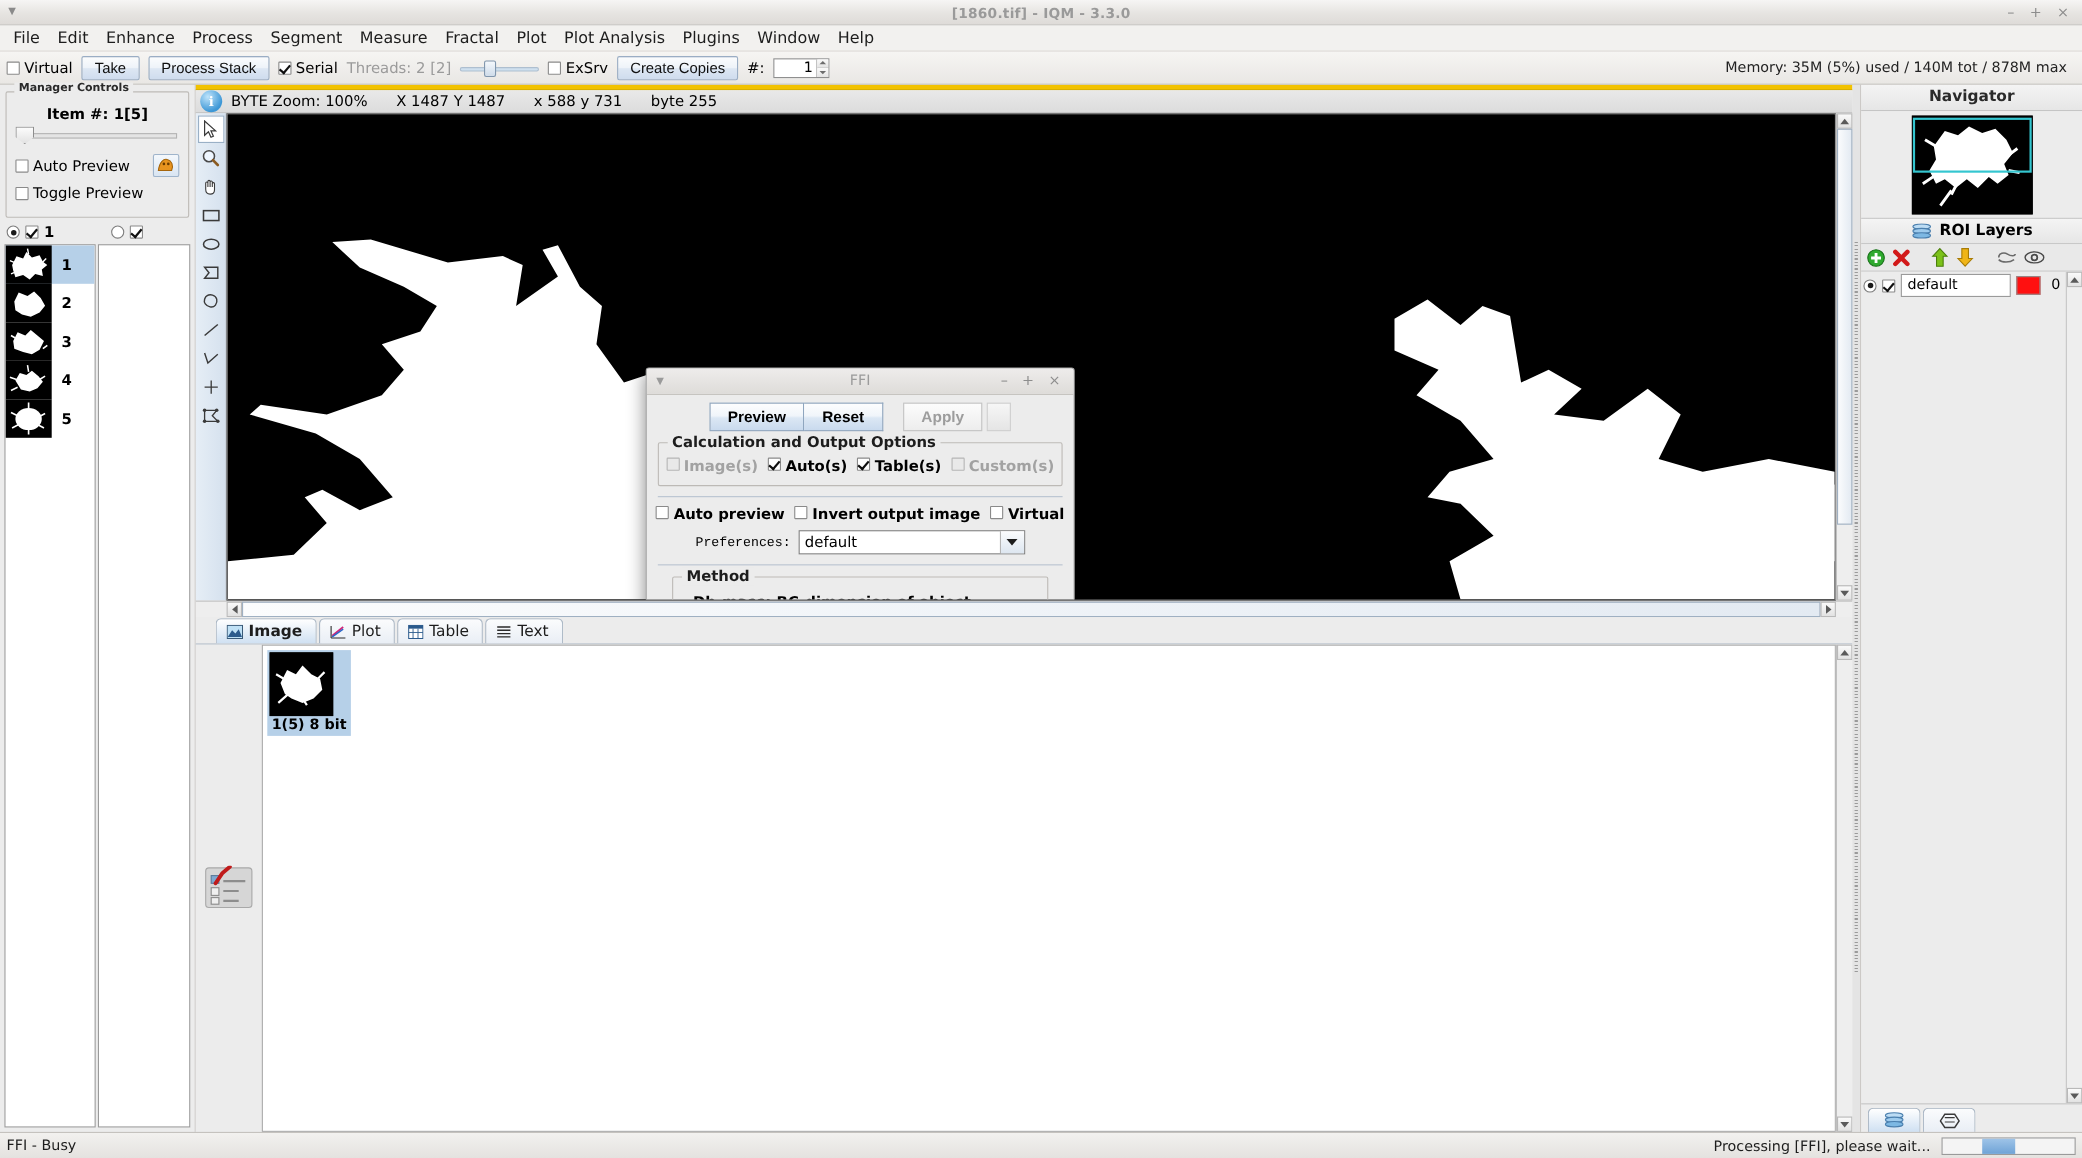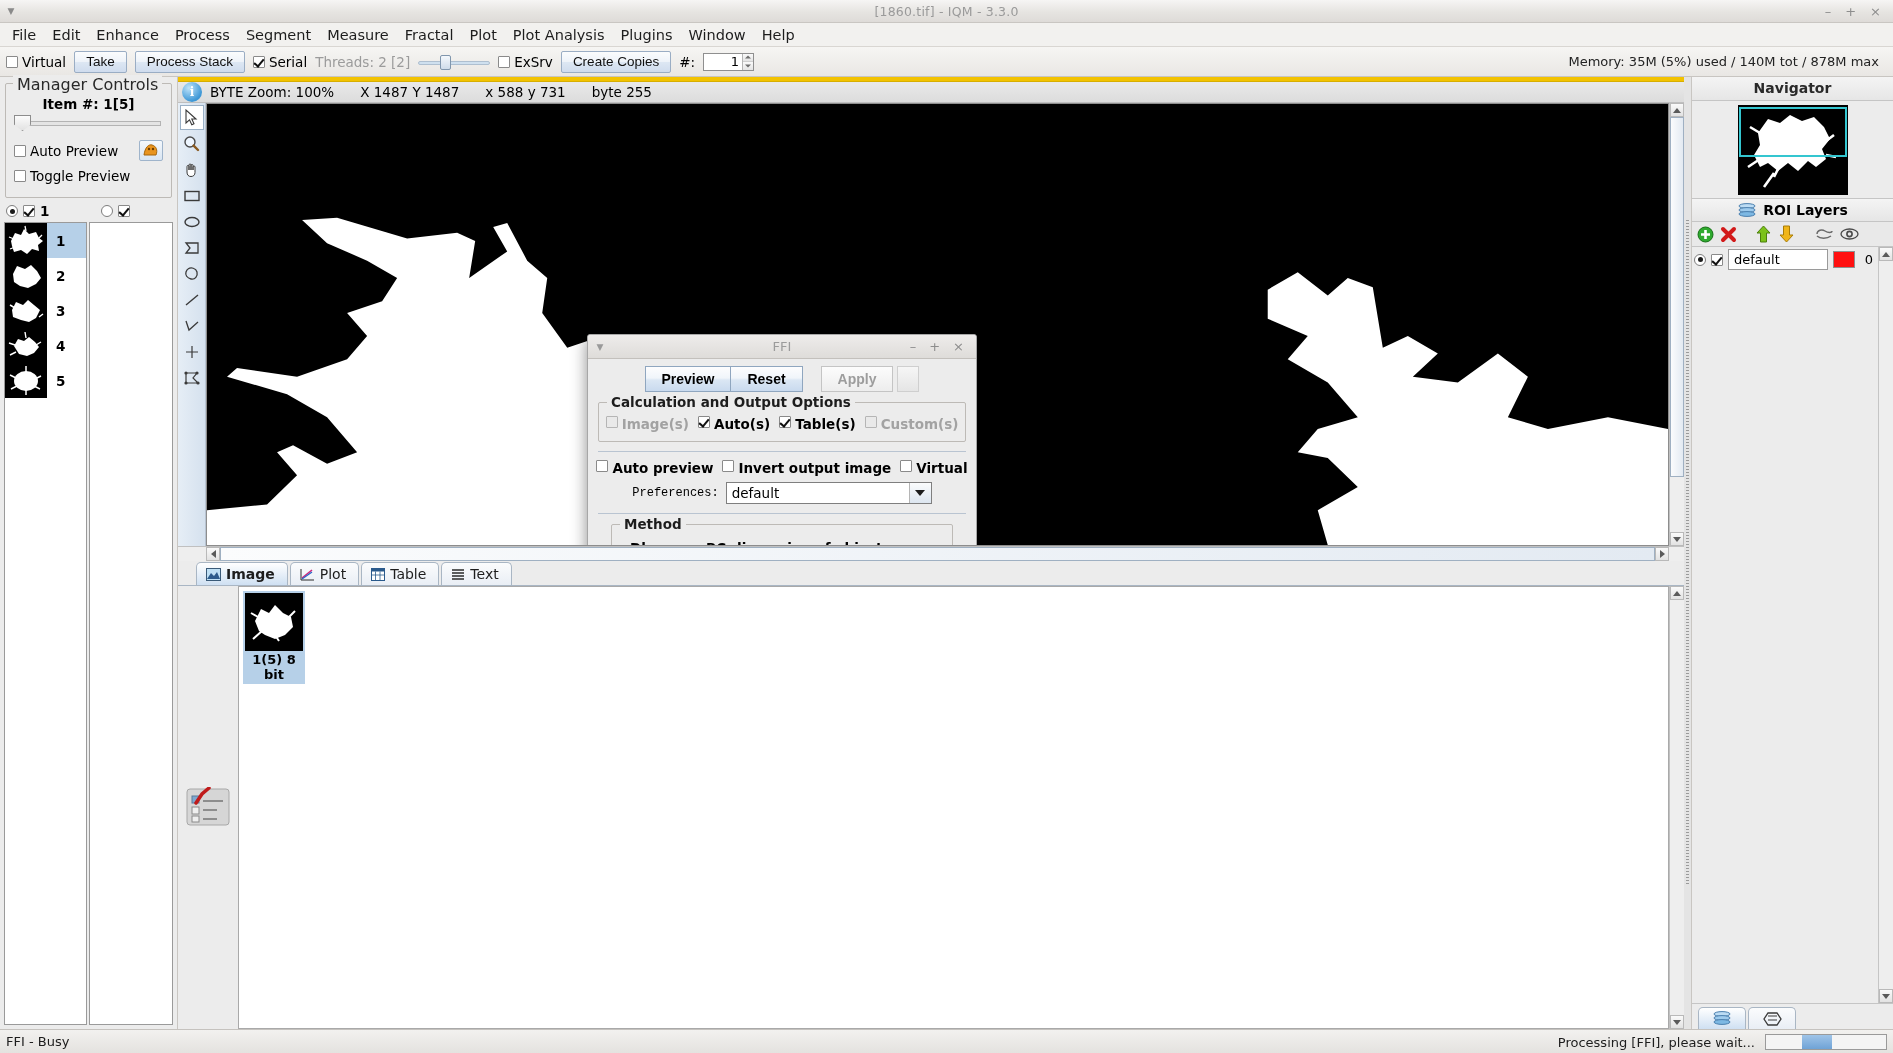--- a/index.html
+++ b/index.html
@@ -25,21 +25,21 @@
     border-bottom: 1px solid #c9c6c2;
     display: flex; align-items: center;
     position: relative;
   }
   .tb-menu-arrow {
     width: 22px; text-align: center; color: #8a8a8a; font-size: 9px; line-height: 1;
     cursor: pointer;
   }
   .tb-title {
     position: absolute; left: 0; right: 0; text-align: center;
-    font-size: 12.5px; color: #9a9a9a; letter-spacing: .2px;
+    font-size: 12.5px; color: #9a9a9a; letter-spacing: .2px; font-weight: bold;
   }
   .tb-ctrls { margin-left: auto; display: flex; gap: 14px; padding-right: 12px; position: relative; z-index: 2;}
   .tb-ctrls span { color: #8d8d8d; font-size: 13px; line-height: 13px; cursor: pointer; }
 
   
   .menubar {
     height: 24px; min-height: 24px;
     background: #f2f1ef;
     border-bottom: 1px solid #d9d6d2;
     display: flex; align-items: center; padding-left: 4px;
@@ -105,21 +105,21 @@
 
   
   .leftpanel { width:178px; min-width:178px; background:#ececec; display:flex; flex-direction:column;
      border-right:1px solid #c9c6c2; }
   .grp {
     margin:6px 5px 2px 5px; border:1px solid #bdbab6; border-radius:2px; position:relative;
     padding:12px 6px 6px 6px;
   }
   .grp > .glabel {
     position:absolute; top:-9px; left:7px; background:#ececec; padding:0 4px;
-    font-size:16px; font-weight:normal; color:#2a2a2a;
+    font-size:10px; font-weight:bold; color:#2a2a2a;
   }
   .item-num { text-align:center; font-size:13.5px; font-weight:bold; margin-bottom:2px;}
   .mslider { position:relative; height:18px; margin:2px 2px 8px 2px; }
   .mslider .mtrack { position:absolute; top:7px; left:4px; right:2px; height:5px; background:#e4e4e4; border:1px solid #b3b3b3;}
   .mslider .mknob { position:absolute; top:1px; left:0px; width:17px; height:16px;
      background:linear-gradient(to bottom,#fcfcfc,#e2e2e2); border:1px solid #8d8d8d;
      clip-path: polygon(0 0,100% 0,100% 60%,50% 100%,0 60%); }
   .lrow { display:flex; align-items:center; gap:6px; margin:7px 2px; font-size:13.5px; }
   .prevbtn {
      margin-left:auto; width:24px; height:21px; border:1px solid #9fb4cb; border-radius:2px;
@@ -175,21 +175,21 @@
   .tabbar { height:25px; min-height:25px; display:flex; align-items:flex-end; gap:2px;
       padding-left:18px; background:#ececec; border-bottom:1px solid #a9b6c4; }
   .tab { display:flex; align-items:center; gap:5px; padding:3px 12px 3px 9px; font-size:14px;
       border:1px solid #a9b6c4; border-bottom:none; border-radius:5px 5px 0 0;
       background:linear-gradient(to bottom,#fbfcfd,#e9eef5); cursor:pointer; color:#1d1d1d;}
   .tab.sel { background:linear-gradient(to bottom,#ffffff,#cfe0f2); font-weight:bold; }
 
   .thumbstrip { flex:1; display:flex; min-height:0; background:#ececec; }
   .tsleft { width:60px; min-width:60px; display:flex; align-items:center; justify-content:center; }
   .tsmain { flex:1; background:#fff; border:1px solid #a9a9a9; display:flex; align-items:flex-start; padding:4px; gap:8px; }
-  .tscell { width:62px; text-align:center; background:#b6d0e8; padding:2px; }
+  .tscell { width:76px; text-align:center; background:#b6d0e8; padding:2px; }
   .tscell .tt { width:58px; height:58px; background:#000; }
   .tscell .tl { font-size:13px; font-weight:bold; padding-top:1px; }
   .tsright { width:15px; min-width:15px; background:#eee; border-left:1px solid #c0c0c0; display:flex; flex-direction:column;}
 
   
   .rightpanel { width:202px; min-width:202px; background:#ececec; border-left:1px solid #c9c6c2; display:flex; flex-direction:column;}
   .rhandle { width:7px; min-width:7px; background:#e4e4e4; display:flex; align-items:center; justify-content:center; cursor:col-resize;}
   .rhandle .dots { width:3px; height:70%; background:
       repeating-linear-gradient(to bottom,#9a9a9a 0 1px, transparent 1px 3px); }
   .paneltitle { text-align:center; font-size:14px; font-weight:bold; color:#2a2a2a; padding:3px 0 4px 0;

